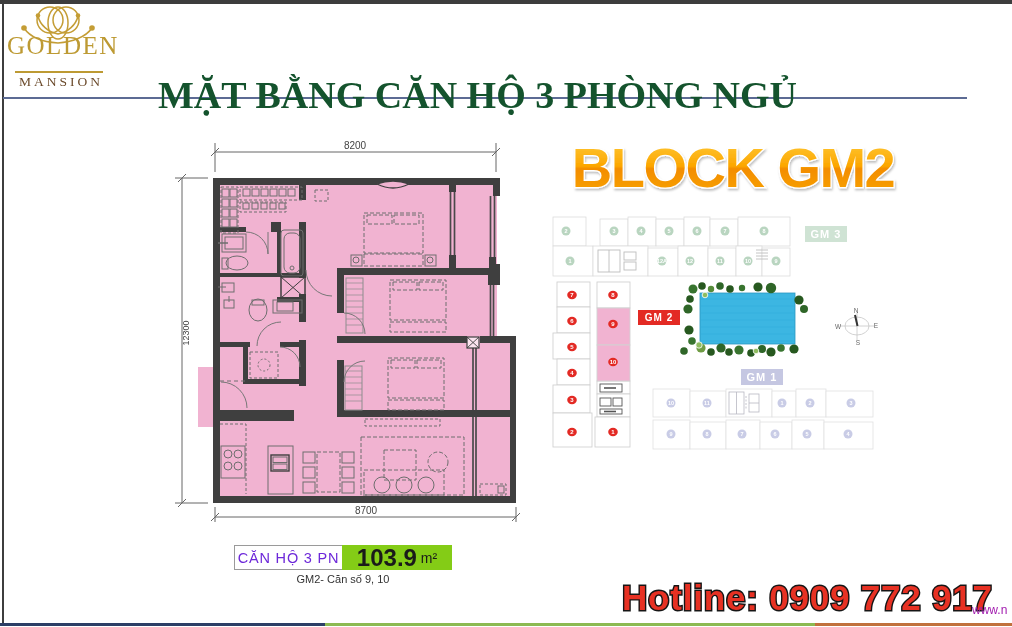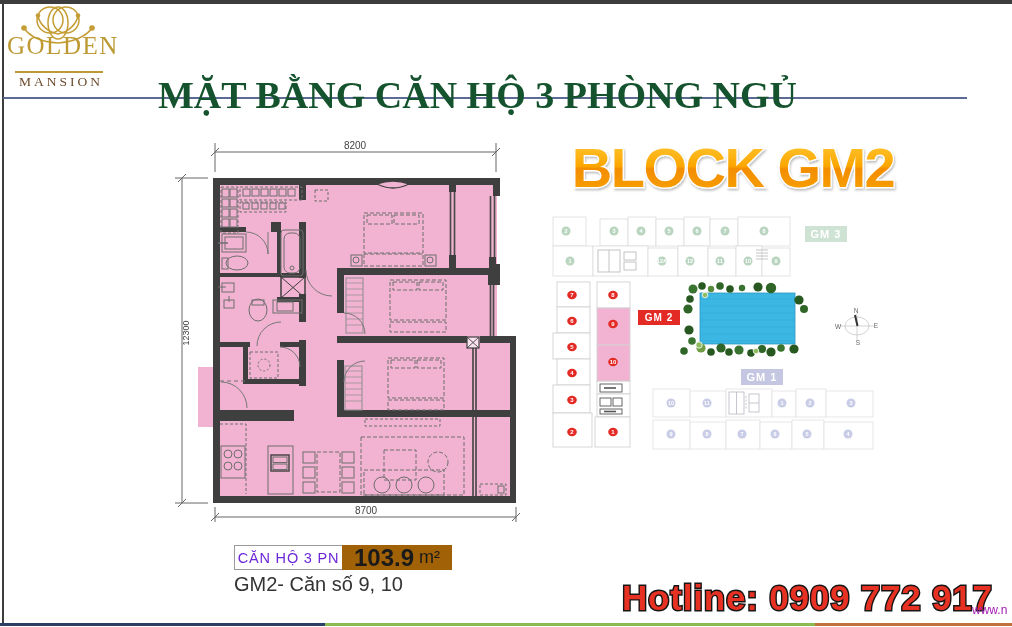--- a/index.html
+++ b/index.html
@@ -18,23 +18,23 @@
          font-size:13.5px;color:#6b4a2b;letter-spacing:3px;}
   #blockgm2{left:560px;top:136px;}
   #hotline{left:614px;top:578px;font-size:35px;font-weight:bold;color:#e73123;
            -webkit-text-stroke:2.8px #151515;paint-order:stroke fill;letter-spacing:0.8px;white-space:nowrap;margin-left:8px;}
   #www{left:972px;top:603px;font-size:12px;color:#a21caf;white-space:nowrap;}
   #bot-navy{left:0;top:623px;width:325px;height:3px;background:#2c3e66;}
   #bot-green{left:325px;top:623px;width:490px;height:3px;background:#8cba52;}
   #bot-orange{left:815px;top:623px;width:197px;height:3px;background:#c1713d;}
   #capbox1{left:234px;top:545px;width:107px;height:23px;border:1px solid #9a9a9a;background:#fff;
            display:flex;align-items:center;justify-content:center;font-size:14.5px;color:#6d28d9;letter-spacing:0.8px;white-space:nowrap;}
-  #capbox2{left:342px;top:545px;width:110px;height:25px;background:#a16207;
+  #capbox2{left:342px;top:545px;width:110px;height:25px;background:#84cc16;
            display:flex;align-items:center;justify-content:center;color:#1a1a1a;}
-  #caption{left:234px;top:573px;width:218px;font-size:20px;color:#333;}
+  #caption{left:234px;top:573px;width:218px;text-align:center;font-size:11px;color:#333;}
 </style>
 </head>
 <body>
 <div class="abs" id="topbar"></div>
 <div class="abs" id="leftbar"></div>
 <div class="abs" id="hline"></div>
 <div class="abs" id="title">MẶT BẰNG CĂN HỘ 3 PHÒNG NGỦ</div>
 
 <svg class="abs" id="logo-orn" style="left:20px;top:3px;" width="76" height="44" viewBox="0 0 76 44">
   <g fill="none" stroke="#c49d35" stroke-width="1.5">
@@ -521,21 +521,21 @@
         <text x="858" y="345">S</text>
     <text x="838" y="329">W</text>
         <text x="876" y="328">E</text>
   </g>
   </g>
 </svg>
 
 <div class="abs" id="capbox1">CĂN HỘ 3 PN</div>
 <div class="abs" id="capbox2">
     <span style="font-size:24px;font-weight:bold;">103.9</span>
-    <span style="font-size:18px;">&nbsp;m²</span>
+    <span style="font-size:14px;">&nbsp;m²</span>
   </div>
 <div class="abs" id="caption">GM2- Căn số 9, 10</div>
 
 <div class="abs" id="hotline">Hotline: 0909 772 917</div>
 <div class="abs" id="www">www.n</div>
 <div class="abs" id="bot-navy"></div>
 <div class="abs" id="bot-green"></div>
 <div class="abs" id="bot-orange"></div>
 
 </body></html>

